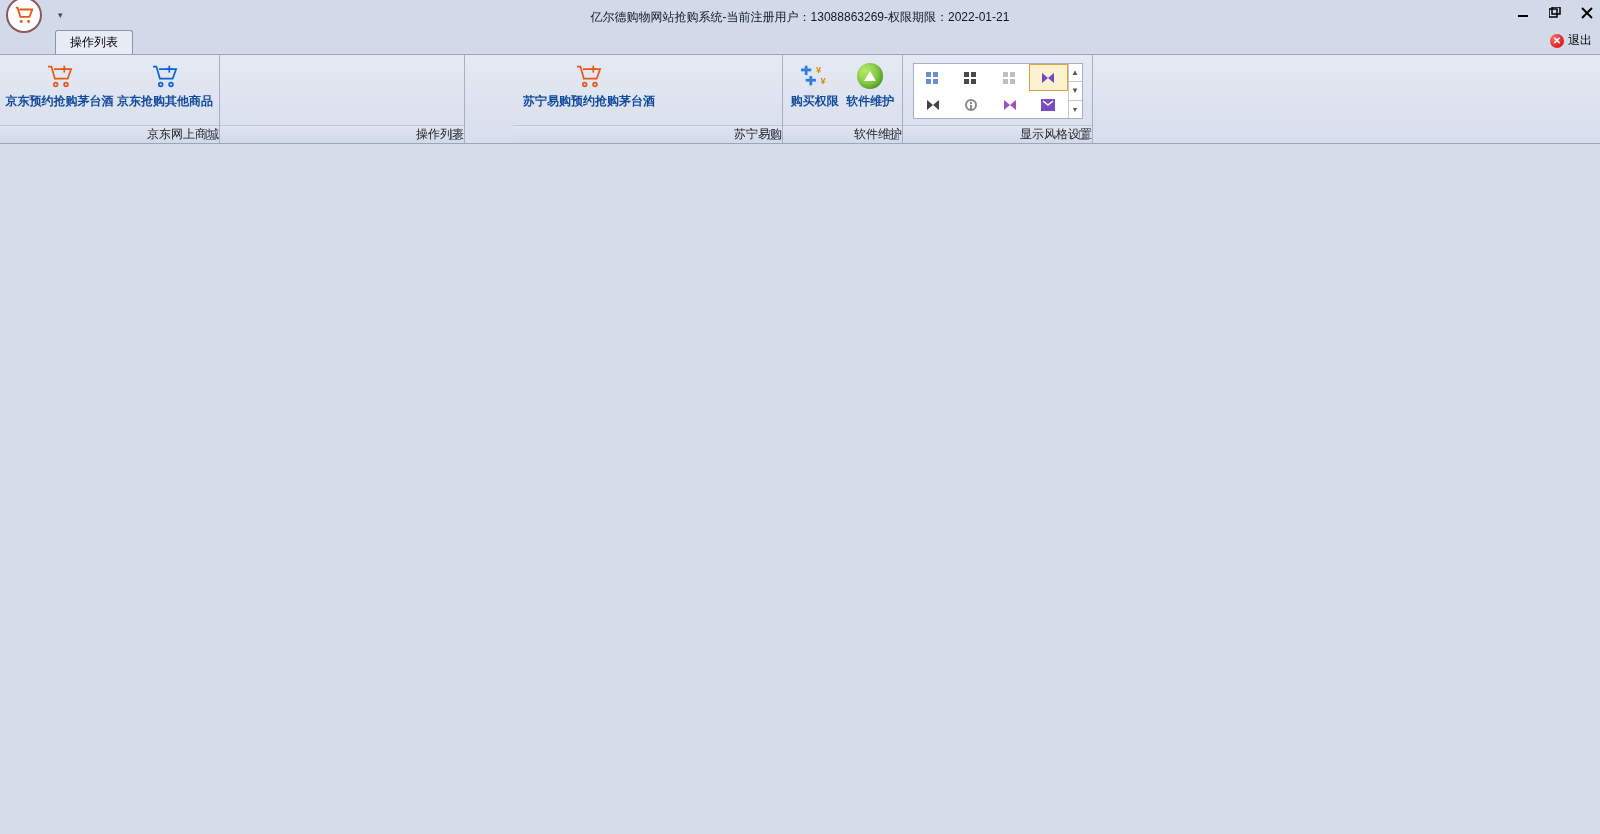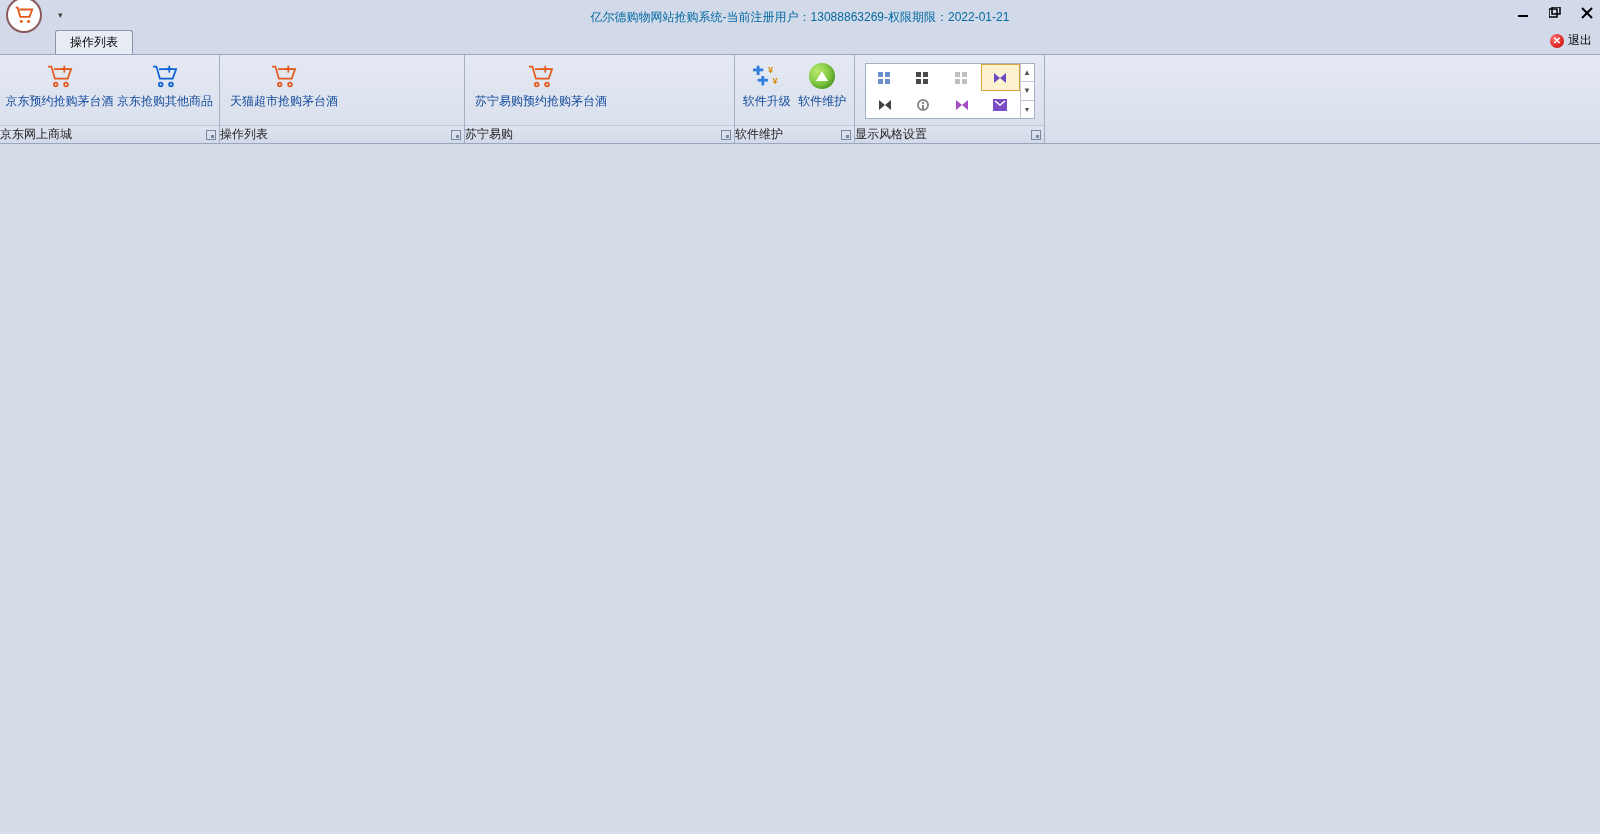--- a/index.html
+++ b/index.html
@@ -3,41 +3,41 @@
 <meta charset="utf-8">
 <style>
 * { margin: 0; padding: 0; box-sizing: border-box; font-family: "Microsoft YaHei", "SimSun", Arial, sans-serif; }
 body { background: #d2dae9; width: 1600px; height: 834px; overflow: hidden; font-size: 12px; color: #000; }
 
 
 .titlebar { height: 30px; display: flex; align-items: center; position: relative; }
 .app-logo { width: 36px; height: 36px; border-radius: 50%; background: #fff; border: 2px solid #8a5a5a; margin: 2px 6px; display:flex; align-items:center; justify-content:center; position: relative; z-index: 2; }
 .app-logo svg { width: 22px; height: 22px; }
 .qat-exp { font-size: 9px; color: #444; margin-left: 10px; cursor: pointer; }
-.title-text { position: absolute; left: 50%; transform: translateX(-50%); top: 9px; font-size: 12px; color: #0369a1; }
+.title-text { position: absolute; left: 50%; transform: translateX(-50%); top: 9px; font-size: 12px; color: #0f172a; }
 .win-controls { position: absolute; right: 6px; top: 6px; display:flex; gap: 18px; }
 .win-btn { width: 14px; height: 14px; display:flex; align-items:center; justify-content:center; cursor:pointer; font-weight: bold; }
 
 
 .tab-row { height: 24px; display:flex; align-items: flex-start; padding-left: 55px; position: relative; }
 .tab { background: #e8ecf5; border: 1px solid #8a96ad; border-bottom: none; padding: 3px 14px 3px 14px; font-size: 12px; border-top-left-radius: 3px; border-top-right-radius: 3px; cursor:pointer; }
 .exit-area { position: absolute; right: 8px; top: 2px; display:flex; align-items:center; gap: 4px; cursor:pointer; font-size: 12px; }
 .exit-icon { width: 14px; height: 14px; border-radius: 50%; background: radial-gradient(circle at 30% 30%, #ff6b6b, #cc0000); display:flex; align-items:center; justify-content:center; color:#fff; font-size:10px; font-weight:bold; }
 
 
 .ribbon { background: linear-gradient(#e4e9f3, #d8deeb); border-top: 1px solid #9aa6bd; border-bottom: 1px solid #9aa6bd; height: 90px; display:flex; }
 .group { border-right: 1px solid #a6b0c4; display:flex; flex-direction: column; position: relative; }
 .group-body { flex:1; display:flex; align-items: flex-start; padding: 2px 4px 0 4px; }
-.group-label { height: 18px; text-align:center; font-size: 12px; color: #222; display:flex; align-items:center; justify-content:flex-start; background: linear-gradient(#dfe5f0, #d2d9e8); border-top: 1px solid #c0c8d8; position: relative; }
+.group-label { height: 18px; text-align:center; font-size: 12px; color: #222; display:flex; align-items:center; justify-content:flex-end; background: linear-gradient(#dfe5f0, #d2d9e8); border-top: 1px solid #c0c8d8; position: relative; }
 .dialog-launcher { position:absolute; right:3px; bottom:3px; width:10px; height:10px; border:1px solid #7a88a0; cursor:pointer; }
 .dialog-launcher::after { content:""; position:absolute; right:1px; bottom:1px; border-right:3px solid #7a88a0; border-bottom:3px solid #7a88a0; width:0; height:0; }
 
 .big-btn { display:flex; flex-direction:column; align-items:center; justify-content:flex-start; padding: 4px 6px 0 6px; cursor:pointer; text-align:center; min-width: 52px; }
 .big-btn .icon-slot { height: 30px; display:flex; align-items:center; justify-content:center; }
-.big-btn .lbl { font-size:12px; color:#124a9c; margin-top:2px; white-space:nowrap; }
+.big-btn .lbl { font-size:12px; color:#124a9c; margin-top:2px; white-space:nowrap;font-weight:bold; }
 
 
 .cart svg { width: 28px; height: 24px; }
 .cart.orange svg path, .cart.orange svg circle { stroke: #e55a1b; }
 .cart.orange svg .plus { fill:#e55a1b; }
 .cart.blue svg path, .cart.blue svg circle { stroke: #0d63d6; }
 .cart.blue svg .plus { fill:#0d63d6; }
 
 
 .buyperm svg { width: 28px; height: 28px; }
@@ -134,55 +134,41 @@
       </div>
     </div>
     <div class="group-label">
       <span>京东网上商城</span>
       <div class="dialog-launcher"></div>
     </div>
   </div>
 
   <div class="group" style="width:245px;">
     <div class="group-body">
+    </div>
+    <div class="group-label">
+      <span>操作列表</span>
+      <div class="dialog-launcher"></div>
+    </div>
+  </div>
+
+  <div class="group" style="width:270px;margin-left:48px;">
+    <div class="group-body">
       <div class="big-btn">
         <div class="icon-slot cart orange">
           <svg viewBox="0 0 32 28" fill="none" stroke-width="2">
               <circle cx="11" cy="24" r="2.2"></circle>
               <circle cx="23" cy="24" r="2.2"></circle>
               <path d="M2 3h4l4 14h15l4-11H9"></path>
               <g class="plus">
                 <rect x="20" y="2" width="2" height="8"></rect>
                 <rect x="17" y="5" width="8" height="2"></rect>
               </g>
             </svg>
         </div>
-        <div class="lbl">天猫超市抢购茅台酒</div>
-      </div>
-    </div>
-    <div class="group-label">
-      <span>操作列表</span>
-      <div class="dialog-launcher"></div>
-    </div>
-  </div>
-
-  <div class="group" style="width:270px;">
-    <div class="group-body">
-      <div class="big-btn">
-        <div class="icon-slot cart orange">
-          <svg viewBox="0 0 32 28" fill="none" stroke-width="2">
-              <circle cx="11" cy="24" r="2.2"></circle>
-              <circle cx="23" cy="24" r="2.2"></circle>
-              <path d="M2 3h4l4 14h15l4-11H9"></path>
-              <g class="plus">
-                <rect x="20" y="2" width="2" height="8"></rect>
-                <rect x="17" y="5" width="8" height="2"></rect>
-              </g>
-            </svg>
-        </div>
         <div class="lbl">苏宁易购预约抢购茅台酒</div>
       </div>
     </div>
     <div class="group-label">
       <span>苏宁易购</span>
       <div class="dialog-launcher"></div>
     </div>
   </div>
 
   <div class="group" style="width:120px;">
@@ -193,21 +179,21 @@
               <g fill="#2f7de1">
                 <rect x="4" y="4" width="3" height="10"></rect>
                 <rect x="0" y="7" width="11" height="3"></rect>
                 <rect x="9" y="15" width="3" height="10"></rect>
                 <rect x="5" y="18" width="11" height="3"></rect>
               </g>
               <text x="16" y="12" font-size="10" fill="#d88b00" font-weight="bold">¥</text>
               <text x="21" y="24" font-size="10" fill="#d88b00" font-weight="bold">¥</text>
             </svg>
         </div>
-        <div class="lbl">软件升级</div>
+        <div class="lbl">购买权限</div>
       </div>
       <div class="big-btn">
         <div class="icon-slot">
           <div class="upgrade-ball"></div>
         </div>
         <div class="lbl">软件维护</div>
       </div>
     </div>
     <div class="group-label">
       <span>软件维护</span>

